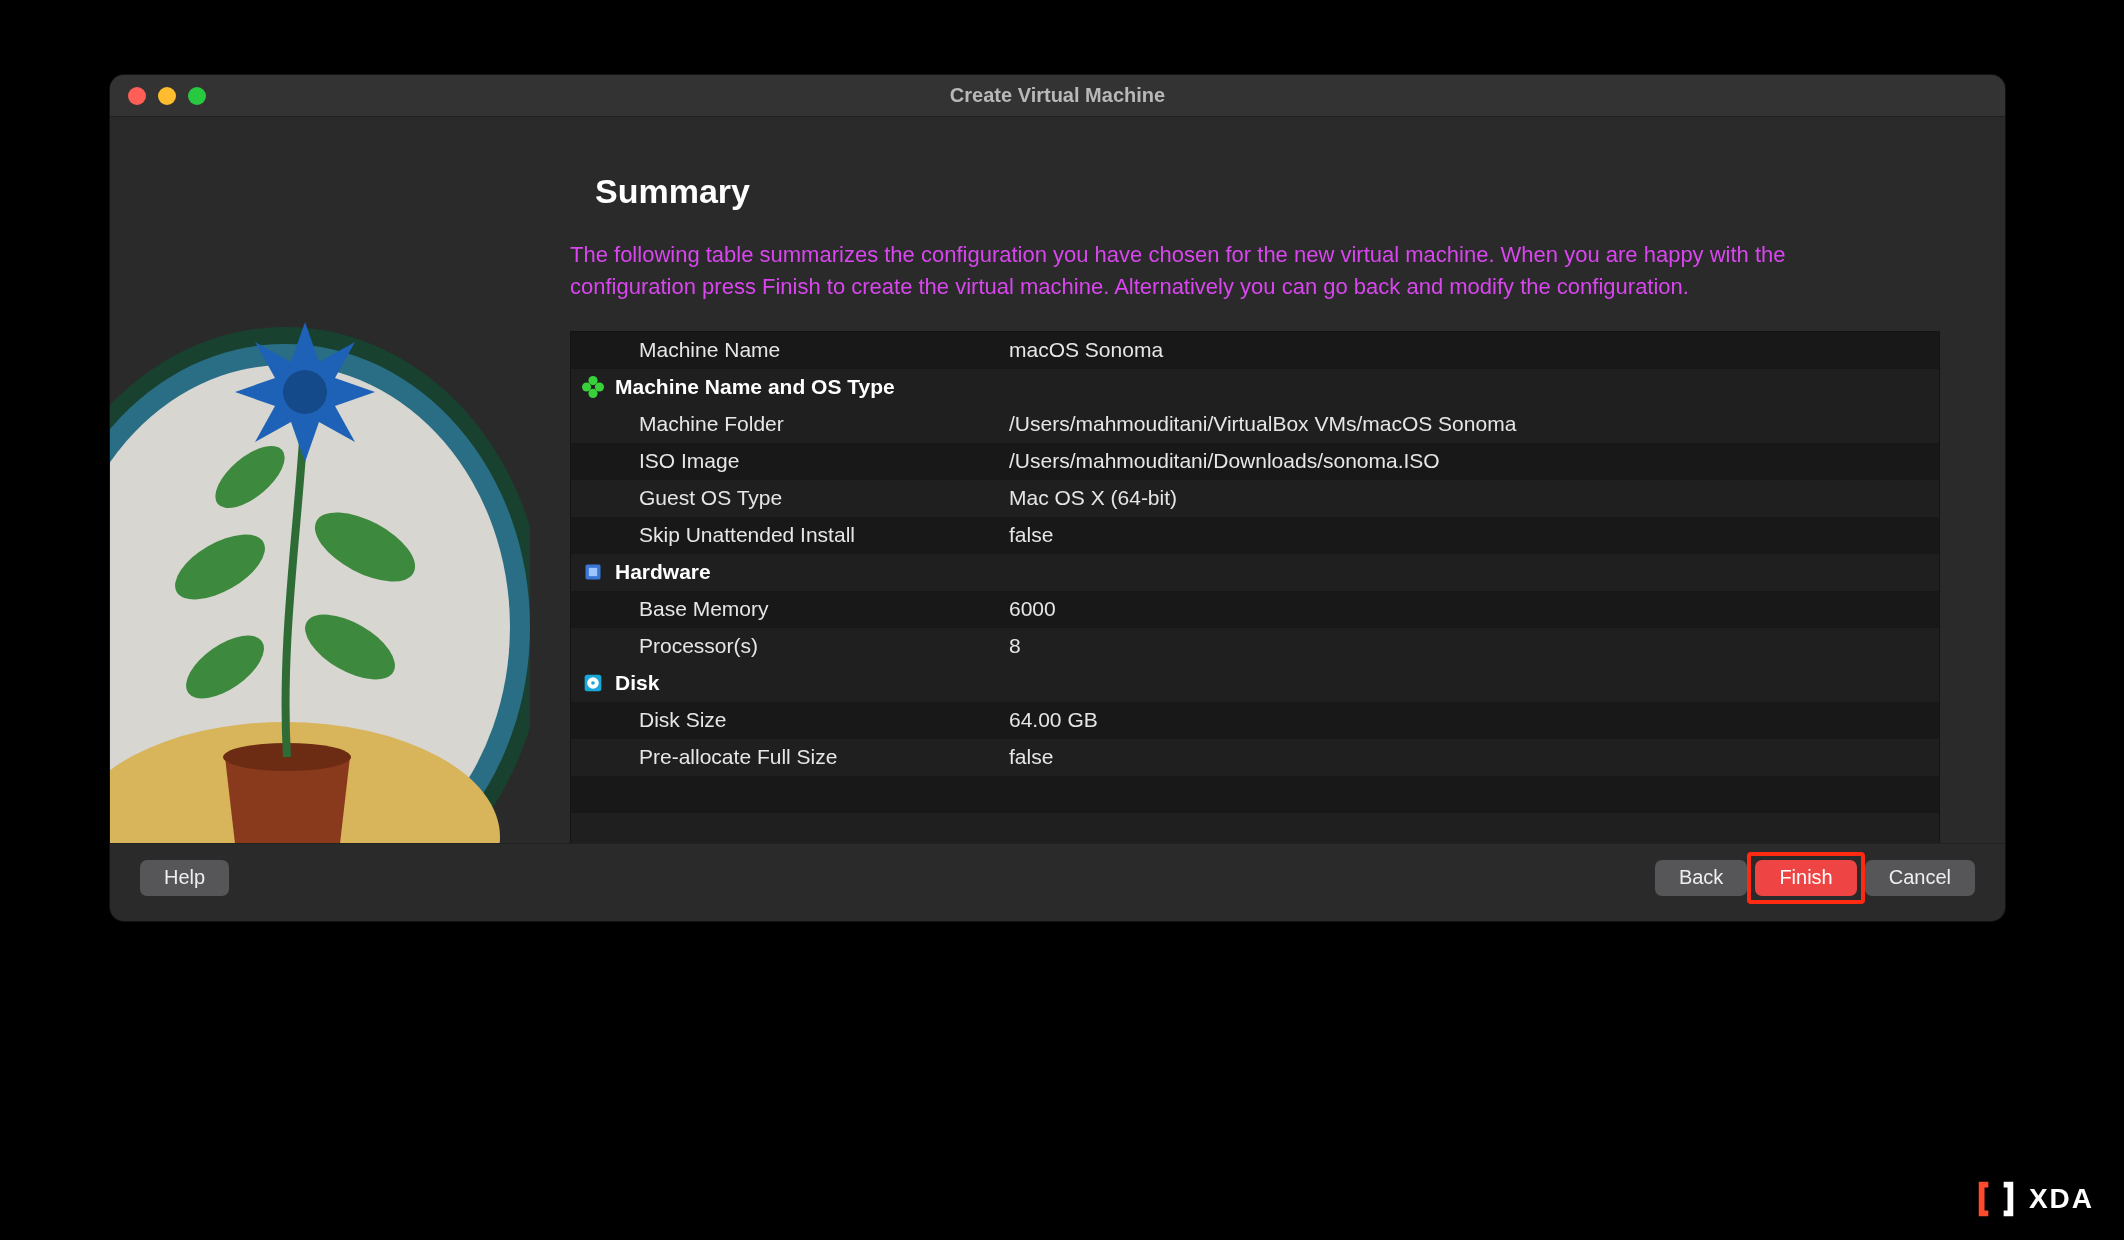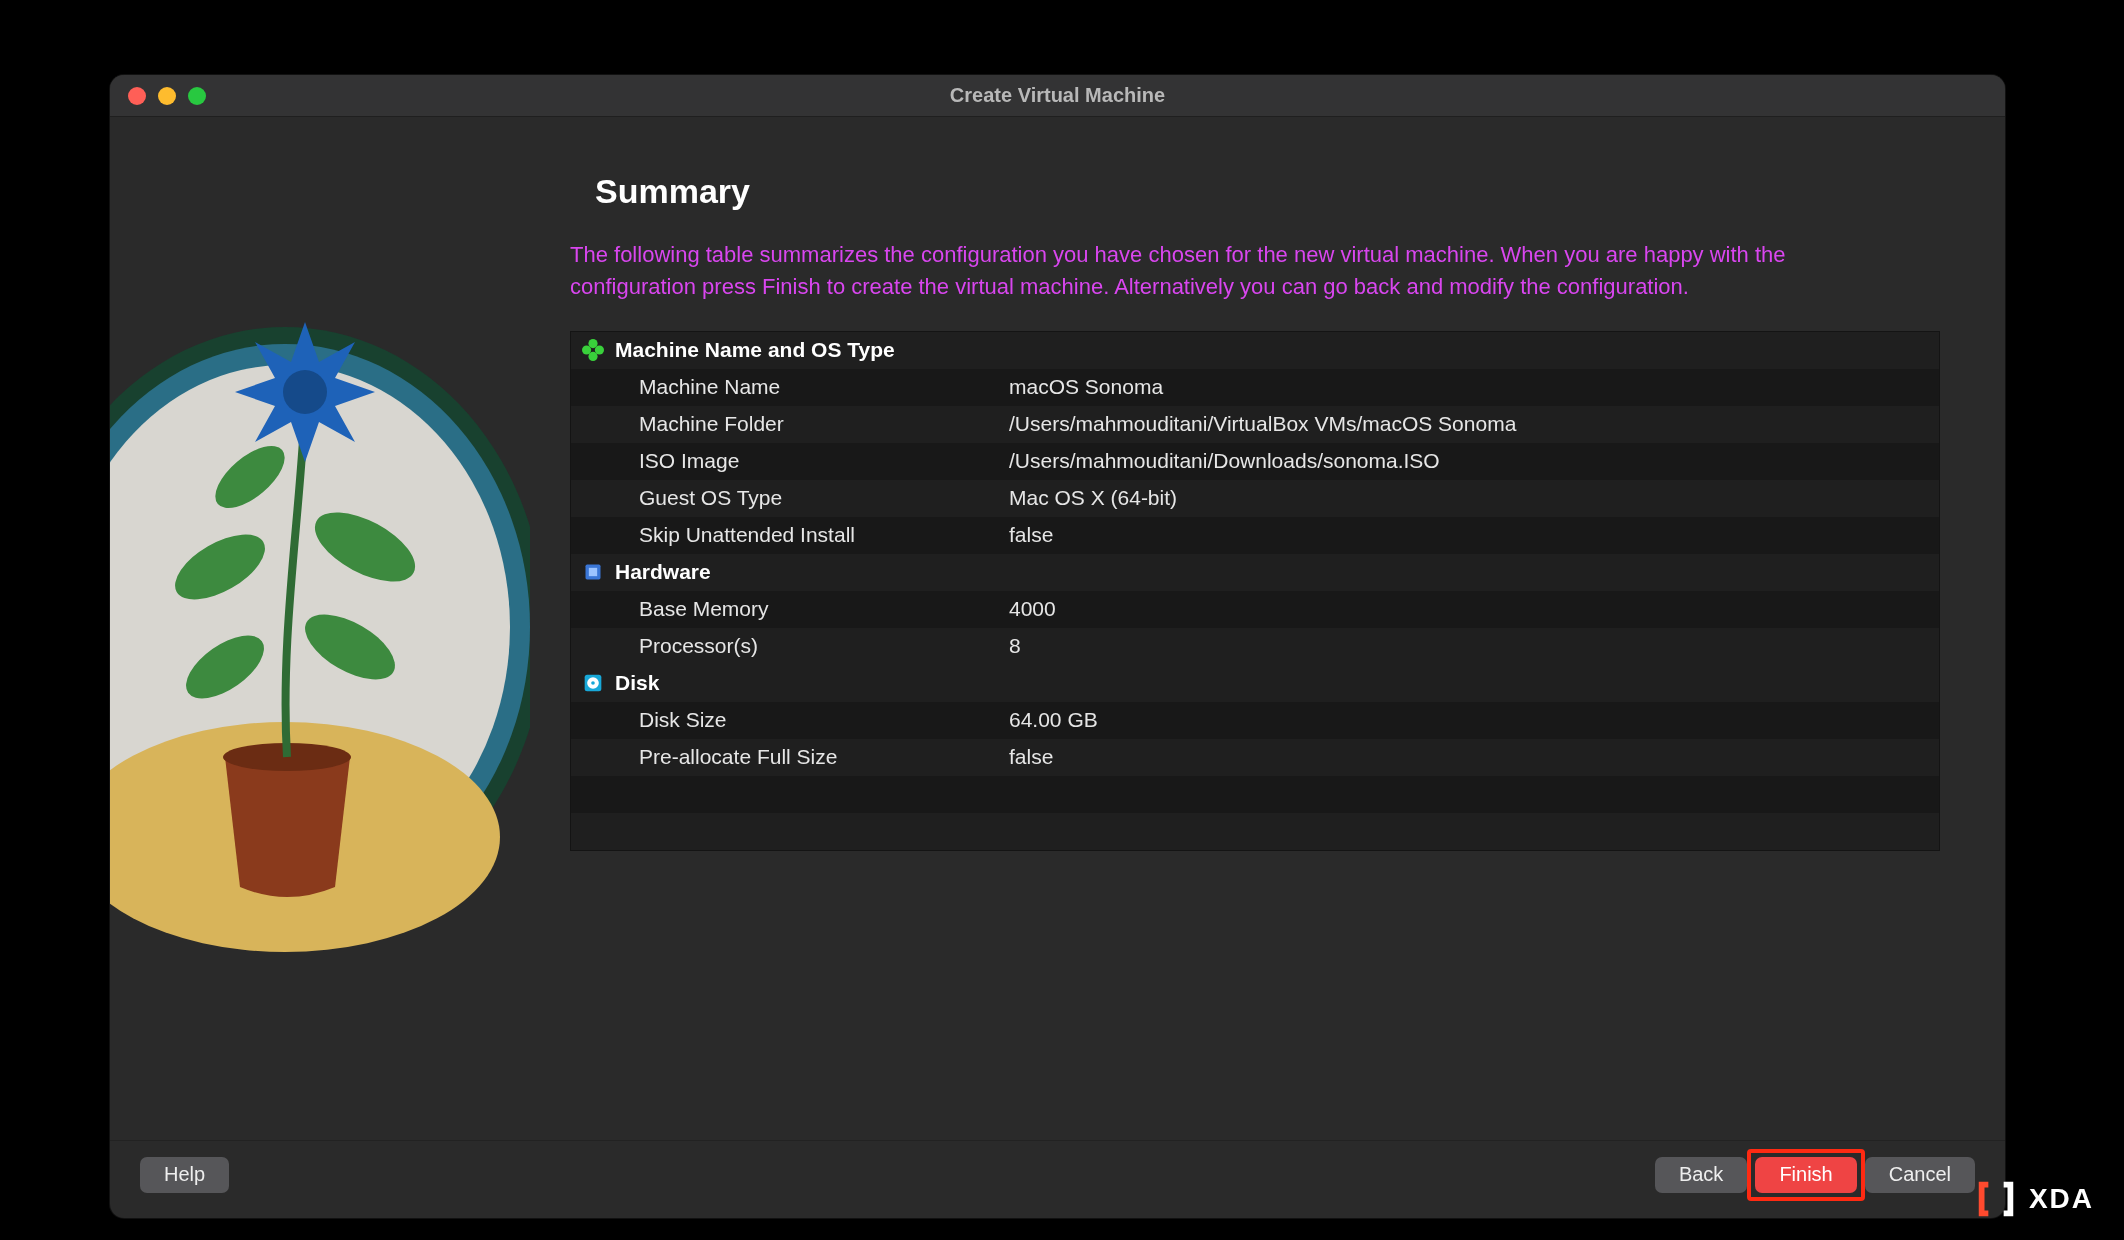--- a/index.html
+++ b/index.html
@@ -9,21 +9,21 @@
     background: #000;
     font-family: -apple-system, "Helvetica Neue", Arial, sans-serif;
     overflow: hidden;
     position: relative;
   }
   .window {
     position: absolute;
     left: 110px;
     top: 75px;
     width: 1895px;
-    height: 1143px;
+    height: 846px;
     background: #2a2a2a;
     border-radius: 14px;
     overflow: hidden;
     display: flex;
     flex-direction: column;
     box-shadow: 0 0 0 1px #111;
   }
   .titlebar {
     height: 42px;
     background: #333334;
@@ -209,39 +209,39 @@
         </g>
       </svg>
     </div>
 
     <div class="content">
       <div class="heading">Summary</div>
       <div class="description">The following table summarizes the configuration you have chosen for the new virtual machine. When you are happy with the configuration press Finish to create the virtual machine. Alternatively you can go back and modify the configuration.</div>
 
       <div class="table">
 
+        <div class="row item even">
+          <span class="icon-slot"></span>
+          <span class="label">Machine Name</span>
+          <span class="value">macOS Sonoma</span>
+        </div>
         <div class="row section odd">
           <span class="icon-slot">
             <svg width="22" height="22" viewBox="0 0 24 24">
                 <g fill="#39d13b">
                   <circle cx="12" cy="5" r="5"></circle>
                   <circle cx="12" cy="19" r="5"></circle>
                   <circle cx="5" cy="12" r="5"></circle>
                   <circle cx="19" cy="12" r="5"></circle>
                 </g>
               </svg>
           </span>
           <span class="label">Machine Name and OS Type</span>
           <span class="value"></span>
         </div>
-        <div class="row item even">
-          <span class="icon-slot"></span>
-          <span class="label">Machine Name</span>
-          <span class="value">macOS Sonoma</span>
-        </div>
         <div class="row item odd">
           <span class="icon-slot"></span>
           <span class="label">Machine Folder</span>
           <span class="value">/Users/mahmouditani/VirtualBox VMs/macOS Sonoma</span>
         </div>
         <div class="row item even">
           <span class="icon-slot"></span>
           <span class="label">ISO Image</span>
           <span class="value">/Users/mahmouditani/Downloads/sonoma.ISO</span>
         </div>
@@ -262,21 +262,21 @@
                 <rect x="3" y="3" width="18" height="18" rx="2" fill="#3a76d6"></rect>
                 <rect x="7" y="7" width="10" height="10" fill="#9cc4ff"></rect>
               </svg>
           </span>
           <span class="label">Hardware</span>
           <span class="value"></span>
         </div>
         <div class="row item even">
           <span class="icon-slot"></span>
           <span class="label">Base Memory</span>
-          <span class="value">4000</span>
+          <span class="value">6000</span>
         </div>
         <div class="row item odd">
           <span class="icon-slot"></span>
           <span class="label">Processor(s)</span>
           <span class="value">8</span>
         </div>
 
         <div class="row section odd">
           <span class="icon-slot">
             <svg width="20" height="20" viewBox="0 0 24 24">

